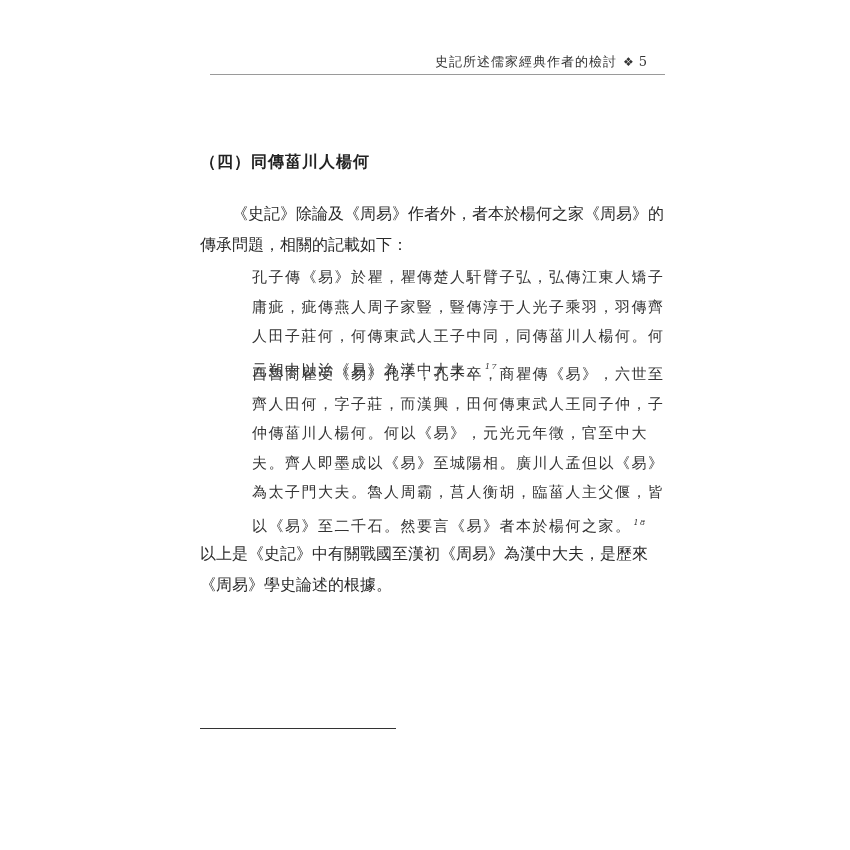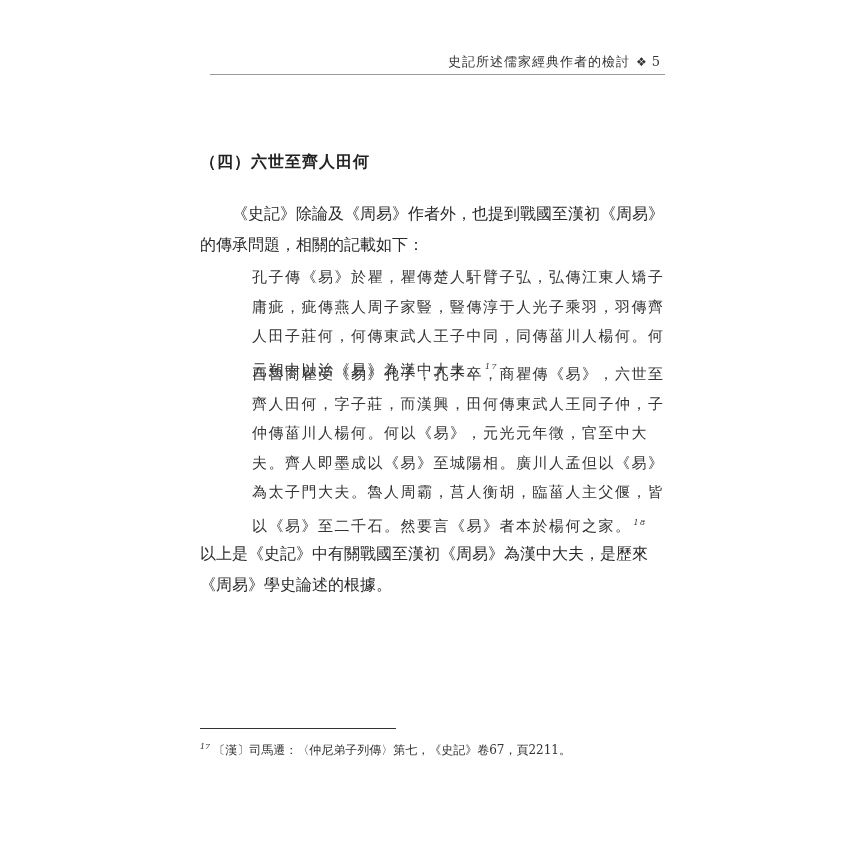--- a/index.html
+++ b/index.html
@@ -1,20 +1,20 @@
 <!DOCTYPE html>
 <html><head>
 <meta charset="utf-8">
 <style>
   html, body { margin:0; padding:0; }
   body { width:850px; height:850px; background:#ffffff; position:relative; overflow:hidden;
          font-family:"DejaVu Serif", serif; color:#222; }
   .header { position:absolute; left:210px; top:50px; width:455px; height:24px;
             border-bottom:1.5px solid #9a9a9a; }
-  .header-text { position:absolute; right:4px; top:3px; font-size:13px; letter-spacing:1px; color:#333; }
+  .header-text { position:absolute; right:17px; top:3px; font-size:13px; letter-spacing:1px; color:#333; }
   .diamond { display:inline-block; margin:0 4px 0 6px; font-size:12px; }
   .section-title { position:absolute; left:200px; top:152px; font-family:"DejaVu Sans", sans-serif;
                    font-weight:bold; font-size:16px; color:#222; letter-spacing:1px; }
   .para { position:absolute; left:200px; width:470px; font-size:16px; line-height:31px; color:#2a2a2a; }
   .para.indent p { text-indent:2em; margin:0; }
   .para p { margin:0; }
   .quote { position:absolute; left:252px; width:418px; font-size:15px; line-height:29.5px;
            color:#333; letter-spacing:1.5px; }
   .quote p { margin:0; }
   sup { font-size:8px; vertical-align:super; margin-left:2px;font-style:italic; }
@@ -24,37 +24,34 @@
 </style>
 </head>
 <body>
 
 <div class="header">
   <div class="header-text">
     <span>史記所述儒家經典作者的檢討</span><span class="diamond">❖</span><span>5</span>
   </div>
 </div>
 
-<div class="section-title">（四）六世至齊人田何</div>
+<div class="section-title">（四）同傳菑川人楊何</div>
 
 <div class="para indent" style="top:198px;">
-  <p>《史記》除論及《周易》作者外，也提到戰國至漢初《周易》的傳承問題，相關的記載如下：</p>
+  <p>《史記》除論及《周易》作者外，者本於楊何之家《周易》的傳承問題，相關的記載如下：</p>
 </div>
 
 <div class="quote" style="top:263px;">
   <p><span>孔子傳《易》於瞿，瞿傳楚人馯臂子弘，弘傳江東人矯子庸疵，疵傳燕人周子家豎，豎傳淳于人光子乘羽，羽傳齊人田子莊何，何傳東武人王子中同，同傳菑川人楊何。何元朔中以治《易》為漢中大夫。</span><sup>17</sup></p>
 </div>
 
 <div class="quote" style="top:360px;">
   <p><span>自魯商瞿受《易》孔子，孔子卒，商瞿傳《易》，六世至齊人田何，字子莊，而漢興，田何傳東武人王同子仲，子仲傳菑川人楊何。何以《易》，元光元年徵，官至中大夫。齊人即墨成以《易》至城陽相。廣川人孟但以《易》為太子門大夫。魯人周霸，莒人衡胡，臨菑人主父偃，皆以《易》至二千石。然要言《易》者本於楊何之家。</span><sup>18</sup></p>
 </div>
 
 <div class="para" style="top:538px;">
   <p>以上是《史記》中有關戰國至漢初《周易》為漢中大夫，是歷來《周易》學史論述的根據。</p>
 </div>
 
 <div class="fn-rule"></div>
 
 <div class="footnotes">
-  <div class="footnote">
-    <sup>17</sup><span>〔漢〕司馬遷：〈仲尼弟子列傳〉第七，《史記》卷67，頁2211。</span>
-  </div>
 </div>
 
 </body></html>

